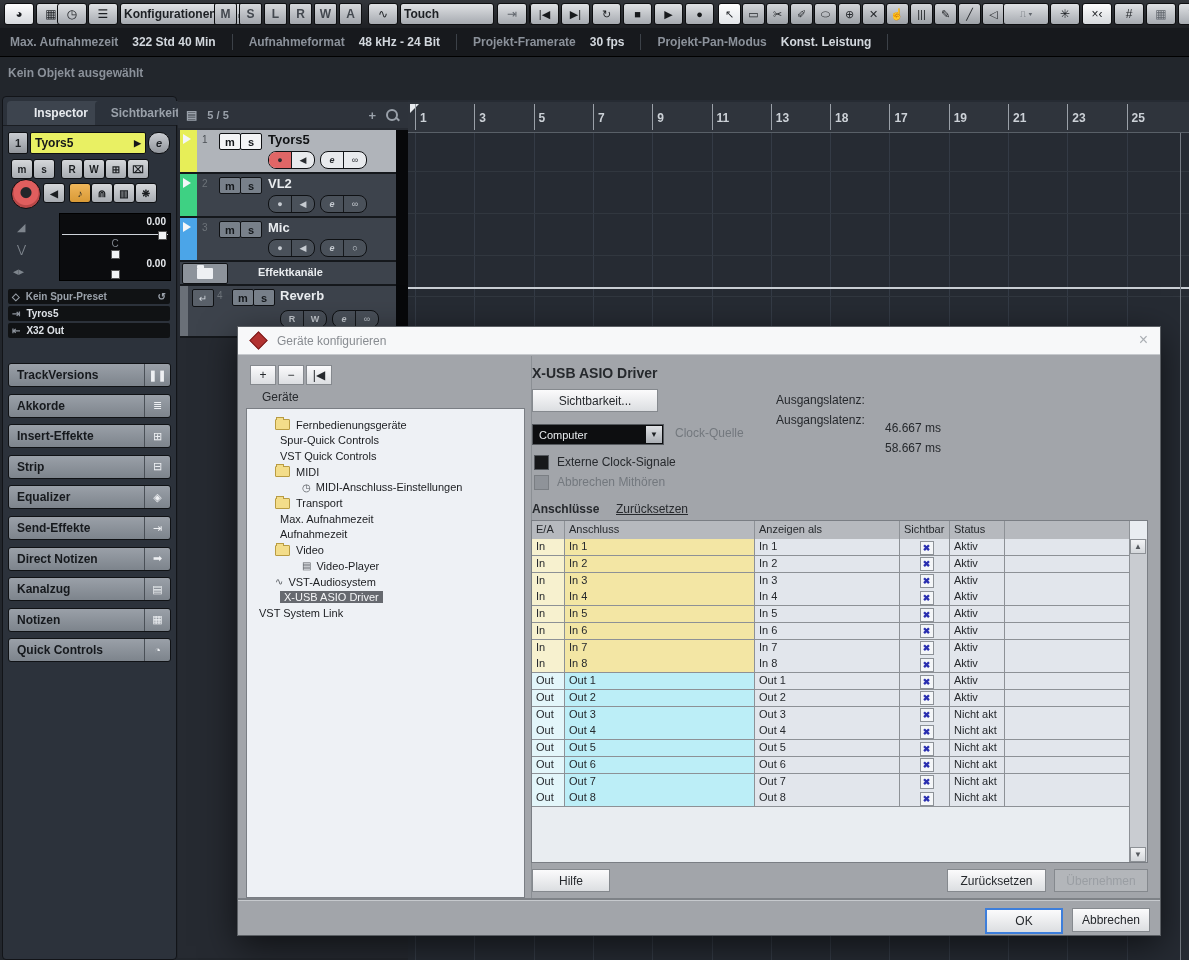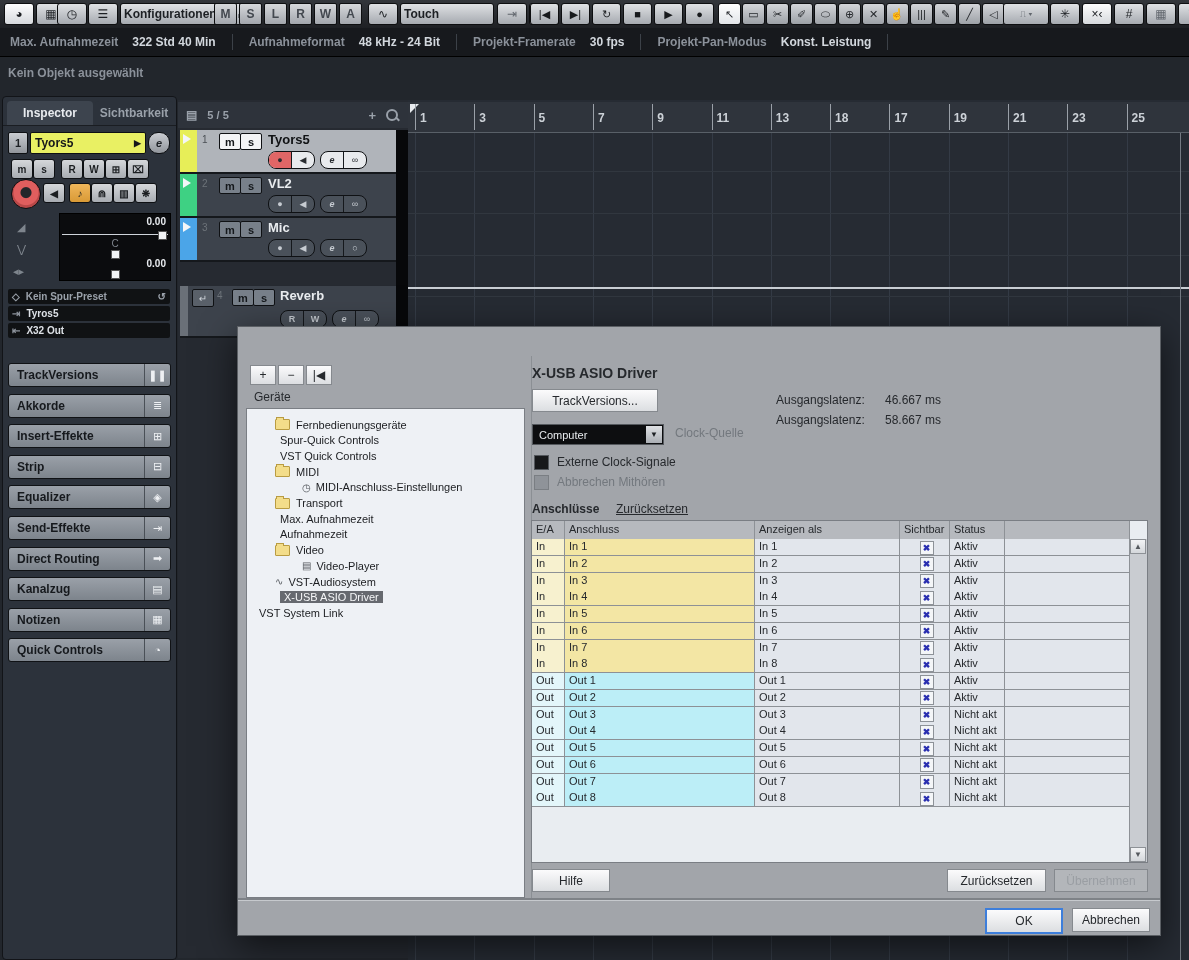--- a/index.html
+++ b/index.html
@@ -26,21 +26,21 @@
   
   #infobar{left:0;top:28px;width:1189px;height:29px;background:#17191d;border-bottom:1px solid #000;
            display:flex;align-items:center;padding-left:10px;box-sizing:border-box;}
   #infobar .lbl{color:#8b919a;font-size:12px;font-weight:700;margin-right:14px;white-space:nowrap;}
   #infobar .val{color:#d2d7dd;font-size:12px;font-weight:700;margin-right:16px;white-space:nowrap;}
   #infobar .sep{width:1px;height:16px;background:#3c4148;margin-right:16px;}
   #statusline{left:8px;top:66px;color:#8b919a;font-size:12px;font-weight:700;}
   
   #inspector{left:2px;top:96px;width:173px;height:862px;background:#2c323b;border:1px solid #121418;border-radius:4px;}
   .tab{position:absolute;top:4px;height:24px;display:flex;align-items:center;justify-content:center;
-       font-size:12px;font-weight:700;border-radius:4px 4px 0 0;}
+       font-size:12px;font-weight:700;border-radius:4px 4px 0 0;padding-left:11px;}
   #tab-inspector{left:4px;width:86px;background:#3d444e;color:#e8ebef;}
   #tab-sicht{left:92px;width:78px;background:#2c323b;color:#9aa1aa;}
   .trkrow{position:absolute;left:5px;top:34px;width:162px;height:24px;display:flex;gap:2px;align-items:center;}
   .numbtn{width:18px;height:20px;background:linear-gradient(#c9ccd1,#92969c);border:1px solid #0e1013;border-radius:2px;
           color:#1d2024;font-size:11px;font-weight:700;display:flex;align-items:center;justify-content:center;}
   .namefield{flex:1;height:20px;background:#e9f063;border:1px solid #0e1013;border-radius:2px;color:#15171a;
           font-size:12px;font-weight:700;display:flex;align-items:center;padding:0 4px;}
   .namefield .arr{margin-left:auto;font-size:9px;}
   .ebtn{width:20px;height:20px;background:linear-gradient(#c9ccd1,#92969c);border:1px solid #0e1013;border-radius:10px;
         color:#1d2024;font-size:11px;font-weight:700;font-style:italic;display:flex;align-items:center;justify-content:center;}
@@ -107,21 +107,21 @@
         display:flex;align-items:center;justify-content:center;}
   #treebox{position:absolute;left:8px;top:81px;width:277px;height:488px;background:#eef1f5;border:1px solid #7a7e84;overflow:hidden;}
   .titem{position:absolute;height:15px;display:flex;align-items:center;font-size:11px;color:#1b1d20;white-space:nowrap;}
   .titem .sel{background:#66696f;color:#f5f6f8;padding:0 4px;}
   .t-folder{display:inline-block;width:13px;height:9px;background:#f3dd8a;border:1px solid #b99c42;position:relative;margin-right:6px;border-radius:1px;}
   .t-folder::before{content:"";position:absolute;left:0;top:-3px;width:6px;height:2px;background:#f3dd8a;border:1px solid #b99c42;border-bottom:none;}
   .t-ic{color:#55595e;margin-right:5px;font-size:10px;}
   #dvsep{position:absolute;left:293px;top:29px;width:1px;height:542px;background:#8b8f94;}
   .dlabel{position:absolute;font-size:12px;color:#26292d;}
   .dlabel.dim{color:#73787e;}
-  .dval{position:absolute;font-size:12px;color:#26292d;}
+  .dval{position:absolute;font-size:12px;color:#26292d;margin-top:28px;}
   #clockdd{position:absolute;left:294px;top:97px;width:130px;height:19px;background:#0d0e10;border:1px solid #55595e;display:flex;align-items:center;}
   #clockdd .txt{color:#e8ebee;font-size:11px;padding-left:6px;}
   #clockdd .arrow{position:absolute;right:1px;top:1px;bottom:1px;width:16px;background:linear-gradient(#dfe1e4,#abafb5);
         display:flex;align-items:center;justify-content:center;font-size:8px;color:#1d2024;}
   .chk{position:absolute;width:13px;height:13px;border:1px solid #55595e;background:#17181a;}
   .chk.dis{background:#8f9399;border-color:#7a7e83;}
   
   #ptable{position:absolute;left:293px;top:193px;width:617px;height:343px;background:#e9edf1;border:1px solid #7a7e84;box-sizing:border-box;}
   .throw{position:absolute;left:0;width:598px;height:18px;background:#b6b9be;display:flex;}
   .thcell{font-size:11px;color:#26292d;padding:2px 0 0 4px;box-sizing:border-box;border-right:1px solid #8d9196;overflow:hidden;white-space:nowrap;}
@@ -303,21 +303,21 @@
         </div>
         <div class="isec" style="top: 388.4px;">
           <span>Equalizer</span>
           <span class="ic">◈</span>
         </div>
         <div class="isec" style="top: 419px;">
           <span>Send-Effekte</span>
           <span class="ic">⇥</span>
         </div>
         <div class="isec" style="top: 449.6px;">
-          <span>Direct Routing</span>
+          <span>Direct Notizen</span>
           <span class="ic">➡</span>
         </div>
         <div class="isec" style="top: 480.2px;">
           <span>Kanalzug</span>
           <span class="ic">▤</span>
         </div>
         <div class="isec" style="top: 510.8px;">
           <span>Notizen</span>
           <span class="ic">▦</span>
         </div>
@@ -382,20 +382,26 @@
       <div class="bgrp" style="left:88px;">
         <div class="cell">●</div>
         <div class="cell">◀</div>
       </div>
       <div class="bgrp" style="left:140px;">
         <div class="cell" style="font-style:italic;font-weight:700;">e</div>
         <div class="cell">○</div>
       </div>
     </div>
 
+    <div class="trow" style="top:162px;height:22px;">
+      <div style="position:absolute;left:2px;top:1px;width:44px;height:19px;background:#8d939b;border:1px solid #0f1114;border-radius:2px;display:flex;align-items:center;justify-content:center;">
+        <div class="folderglyph"></div>
+      </div>
+      <div style="position:absolute;left:78px;top:4px;font-size:11px;font-weight:700;color:#e9ecef;">Effektkanäle</div>
+    </div>
 
     <div class="trow" style="top:186px;height:50px;">
       <div style="position:absolute;left:0;top:0;bottom:0;width:8px;background:#6a7078;"></div>
       <div style="position:absolute;left:12px;top:3px;width:20px;height:16px;background:#596069;border:1px solid #0f1114;border-radius:2px;color:#cfd4da;font-size:10px;display:flex;align-items:center;justify-content:center;">↵</div>
       <div class="tnum" style="left:37px;">4</div>
       <div class="ms" style="left:52px;">m</div>
       <div class="ms" style="left:73px;">s</div>
       <div class="tname" style="left:100px;">Reverb</div>
       <div class="bgrp" style="left:100px;top:24px;">
         <div class="cell" style="font-weight:700;">R</div>
@@ -459,27 +465,32 @@
           <span class="rnum" style="left: 605px;">21</span>
           <div class="rtick" style="left: 659.3px;"></div>
           <span class="rnum" style="left: 664.3px;">23</span>
           <div class="rtick" style="left: 718.6px;"></div>
           <span class="rnum" style="left: 723.6px;">25</span>
         </div>
     </div>
   </div>
 
   <div id="dialog" class="abs">
+    <div id="dtitle">
+      <div id="dlogo"></div>
+      <span class="txt">Geräte konfigurieren</span>
+      <span id="dclose">×</span>
+    </div>
 
     <div class="grp" style="left:12px;top:38px;height:20px;" id="dToolGrp">
         <div class="sbtn" style="width: 24px;">+</div>
         <div class="sbtn" style="width: 24px;">−</div>
         <div class="sbtn" style="width: 24px;">|◀</div>
       </div>
-    <div class="dlabel" style="left:16px;top:63px;">Geräte</div>
+    <div class="dlabel" style="left:24px;top:63px;">Geräte</div>
     <div id="treebox">
         <div class="titem" style="top: 8px; left: 28px;">
           <span class="t-folder"></span>
           <span>Fernbedienungsgeräte</span>
         </div>
         <div class="titem" style="top: 23.7px; left: 33px;">
           <span>Spur-Quick Controls</span>
         </div>
         <div class="titem" style="top: 39.4px; left: 33px;">
           <span>VST Quick Controls</span>
@@ -517,21 +528,21 @@
         <div class="titem" style="top: 180.7px; left: 33px;">
           <span class="sel">X-USB ASIO Driver</span>
         </div>
         <div class="titem" style="top: 196.4px; left: 12px;">
           <span>VST System Link</span>
         </div>
       </div>
     <div id="dvsep"></div>
 
     <div class="dlabel" style="left:294px;top:38px;font-size:14px;font-weight:700;">X-USB ASIO Driver</div>
-    <div class="sbtn fbtn" style="left:294px;top:62px;width:124px;">TrackVersions...</div>
+    <div class="sbtn fbtn" style="left:294px;top:62px;width:124px;">Sichtbarkeit...</div>
     <div class="dlabel" style="left:538px;top:66px;">Ausgangslatenz:</div>
     <div class="dval" style="left:647px;top:66px;">46.667 ms</div>
     <div class="dlabel" style="left:538px;top:86px;">Ausgangslatenz:</div>
     <div class="dval" style="left:647px;top:86px;">58.667 ms</div>
 
     <div id="clockdd">
       <span class="txt">Computer</span>
       <span class="arrow">▼</span>
     </div>
     <div class="dlabel dim" style="left:437px;top:99px;">Clock-Quelle</div>

